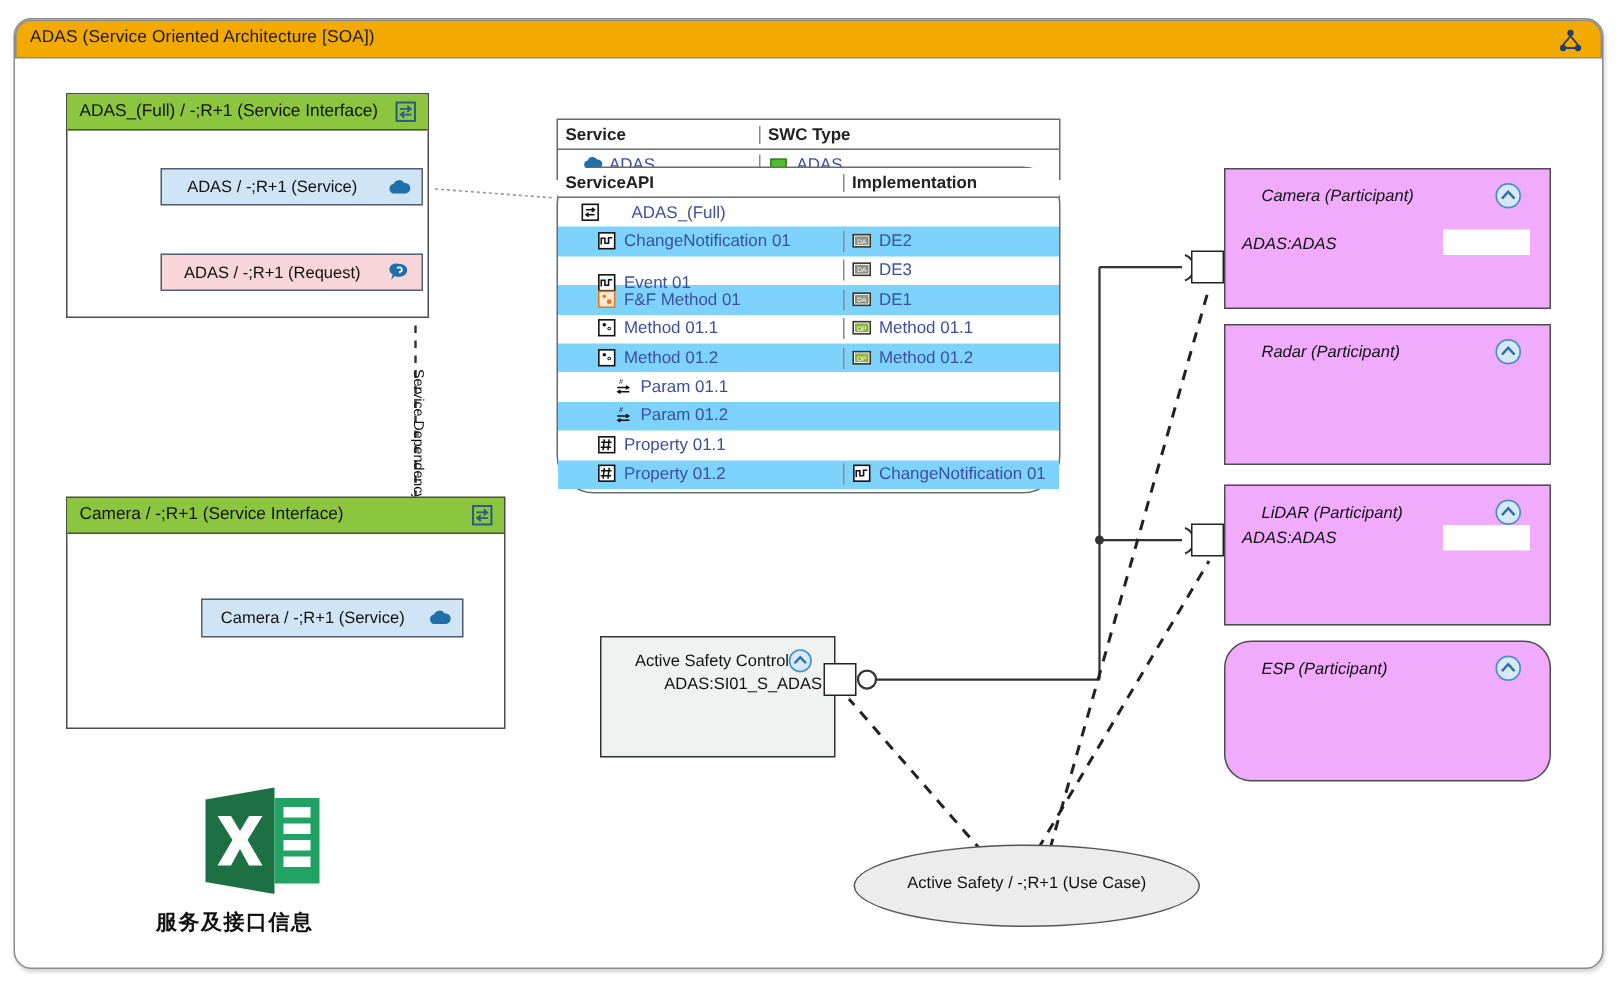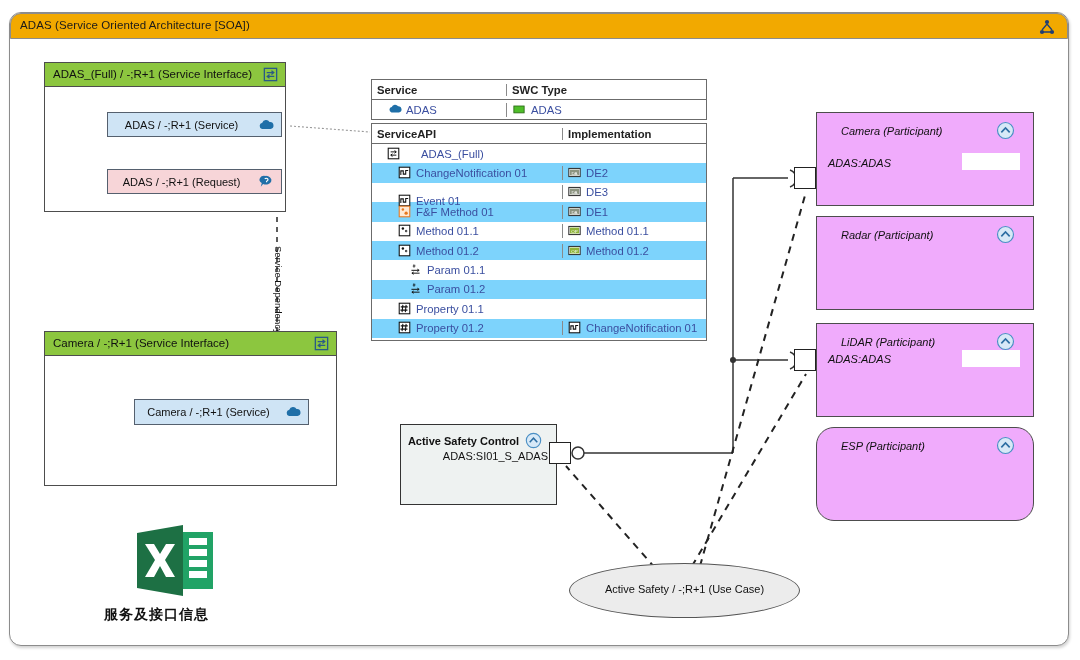--- a/index.html
+++ b/index.html
@@ -66,21 +66,21 @@
   }
   .part .pname{position:absolute;left:24px;top:12px;font-size:11px;color:#111;white-space:nowrap;}
   .part .collapse{position:absolute;right:18px;top:8px;width:19px;height:19px;}
   .part .inst{position:absolute;left:11px;top:44px;font-size:11px;color:#111;white-space:nowrap;}
   .part .blankfield{position:absolute;left:145px;top:40px;width:58px;height:17px;background:#ffffff;}
 
   
   .asc{
     position:absolute;border:1.6px solid #333;background:#eef2f1;box-sizing:border-box;
   }
-  .asc .l1{position:absolute;left:0;right:8px;top:10px;text-align:center;font-size:11px;color:#111;white-space:nowrap;font-weight:bold;}
+  .asc .l1{position:absolute;left:0;right:8px;top:10px;text-align:right;font-size:11px;color:#111;white-space:nowrap;}
   .asc .l2{position:absolute;left:0;right:8px;top:25px;text-align:right;font-size:11px;color:#111;white-space:nowrap;}
   .asc .collapse{position:absolute;right:14px;top:7px;width:17px;height:17px;}
 
   
   .port{position:absolute;width:22px;height:22px;background:#fff;border:1.6px solid #222;box-sizing:border-box;}
 
   
   .usecase{
     position:absolute;border:1.5px solid #555;background:#ececec;border-radius:50%;
     box-sizing:border-box;
@@ -230,21 +230,21 @@
           <svg viewBox="0 0 14 14" width="12" height="12">
               <rect x="1" y="3.5" width="12" height="8" fill="#4fbe2a" stroke="#2a6a16" stroke-width="1"></rect>
             </svg>
         </span>
         <span>ADAS</span>
       </div>
       <div class="tcell sep" style="width:100px;"></div>
     </div>
   </div>
 
-  <div class="tbl" style="left:371px;top:123px;width:336px;height:218px;">
+  <div class="tbl" style="left:371px;top:111px;width:336px;height:218px;border-radius:25px;">
     <div class="trow hdr">
       <div class="tcell hdrc" style="width:190px;">ServiceAPI</div>
       <div class="tcell hdrc sep" style="width:144px;">Implementation</div>
     </div>
 
     <div id="api-rows">
         <div class="trow">
           <div class="tcell link" style="width: 190px; padding-left: 15px; gap: 16px;">
             <span class="ic"><svg viewBox="0 0 16 16" width="13" height="13">
                 <rect x="1.5" y="1.5" width="13" height="13" fill="#fff" stroke="#111" stroke-width="1.3"></rect>

